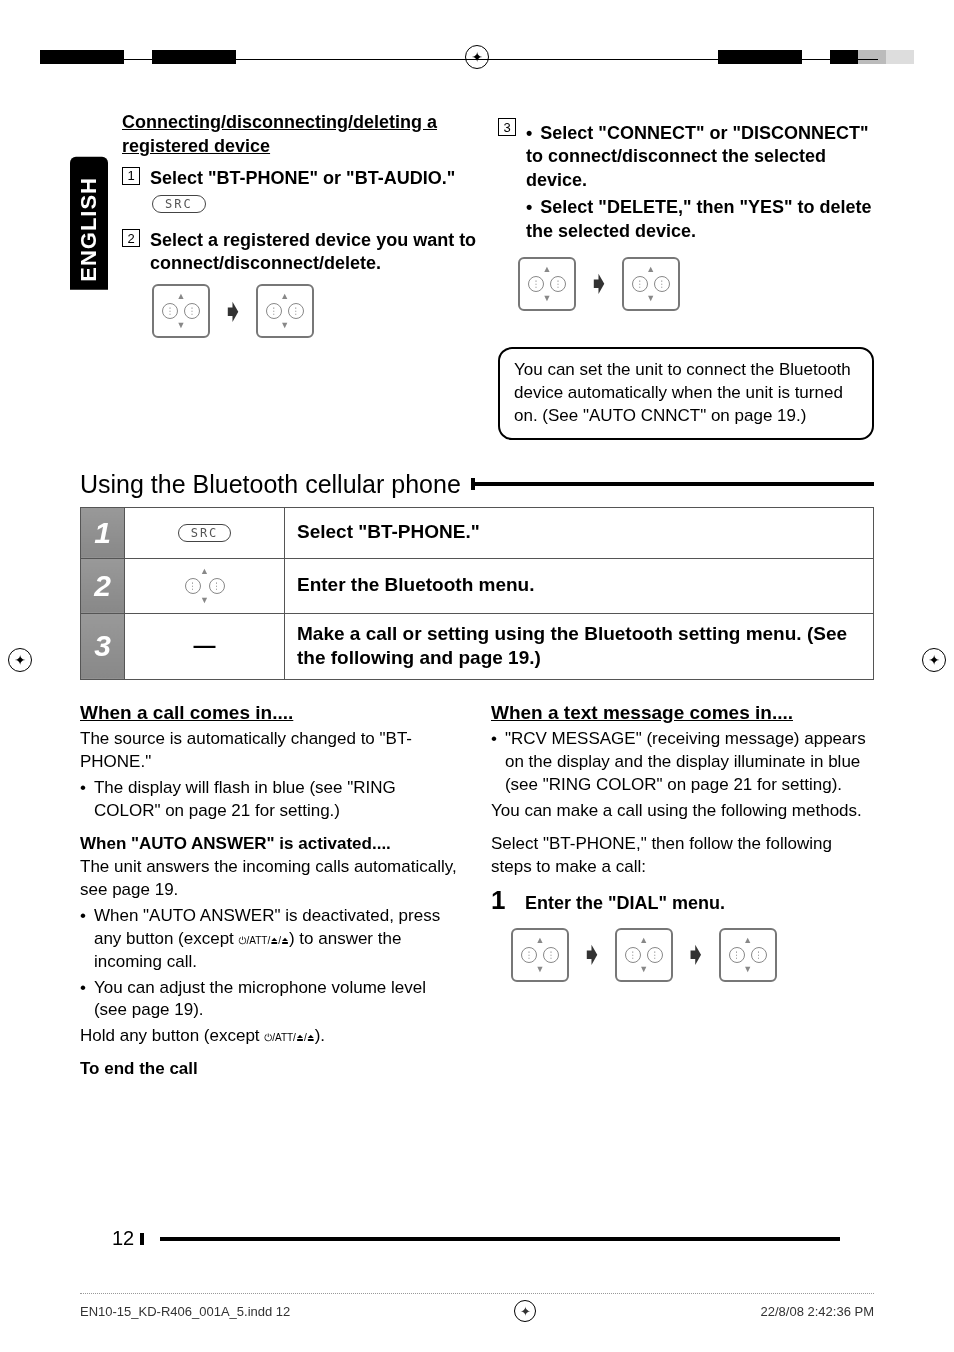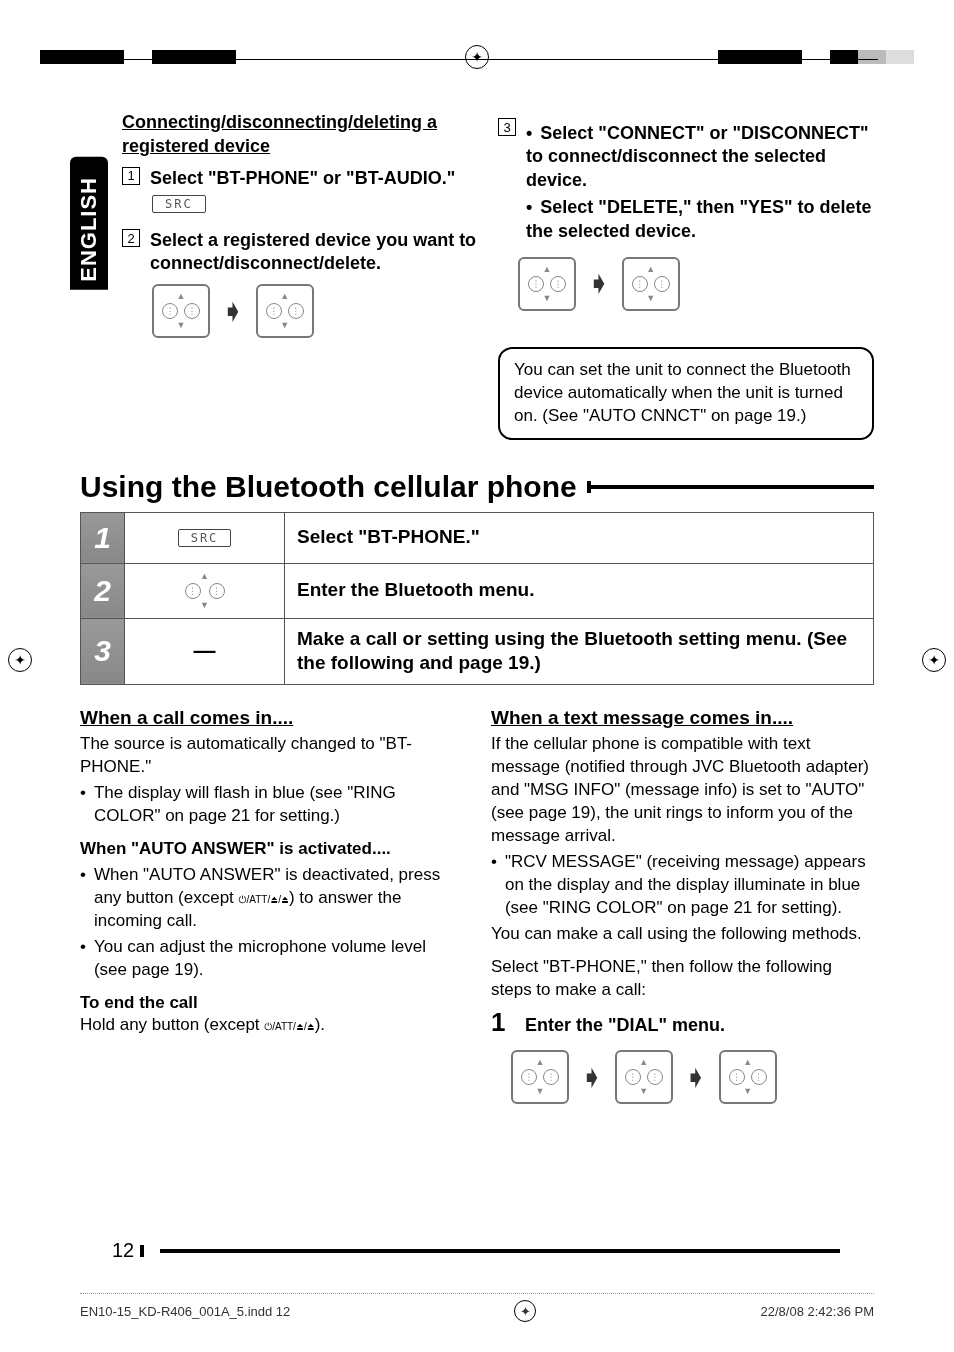--- a/index.html
+++ b/index.html
@@ -69,21 +69,21 @@
     margin-right: 10px;
     vertical-align: top;
   }
   .step-line { display: flex; align-items: flex-start; margin-top: 8px; }
   .step-text { font-weight: bold; font-size: 18px; line-height: 1.25; }
   .step-body { flex: 1; }
 
   .src-btn {
     display: inline-block;
     border: 1.5px solid #444;
-    border-radius: 2px;
+    border-radius: 9px;
     padding: 1px 12px;
     font-family: monospace;
     font-size: 12px;
     letter-spacing: 2px;
     color: #555;
     margin: 6px 0 8px 30px;
   }
 
   .nav-graphic {
     margin: 10px 0 10px 30px;
@@ -120,22 +120,22 @@
   .tip-box {
     border: 2px solid #000;
     border-radius: 14px;
     padding: 10px 14px;
     font-size: 17px;
     line-height: 1.35;
     margin-top: 36px;
   }
 
   h2.page-heading {
-    font-size: 30px;
-    font-weight: bold;
+    font-size: 25px;
+    font-weight: normal;
     margin: 30px 0 8px;
     display: flex;
     align-items: center;
     gap: 8px;
   }
   h2.page-heading .rule {
     flex: 1;
     height: 4px;
     background: #000;
     position: relative;
@@ -198,21 +198,21 @@
     display: inline-block;
     width: 26px;
     vertical-align: top;
   }
   .step-inline { display:flex; align-items:baseline; gap:8px; margin-top:6px; }
   .step-inline .txt { font-weight:bold; font-size:18px; }
 
   .page-num {
     position: absolute;
     left: 32px;
-    bottom: 0;
+    bottom: 12px;
     font-size: 20px;
     display:flex; align-items:center; gap:6px;margin-top:22px;
   }
   .page-num .bar { width: 680px; height:4px; background:#000; margin-left: 10px;}
   .page-num .tick { width:4px; height:12px; background:#000; }
 
   .footer {
     position: absolute;
     bottom: 30px; left: 80px; right: 80px;
     display: flex; justify-content: space-between; align-items: center;
@@ -381,40 +381,40 @@
     <div class="body-col">
       <h4 class="sub-u">When a call comes in....</h4>
       <div class="plain">The source is automatically changed to "BT-PHONE."</div>
       <ul class="manual">
         <li>
             <span>The display will flash in blue (see "RING COLOR" on page 21 for setting.)</span>
           </li>
       </ul>
 
       <div class="plain bold" style="margin-top:10px">When "AUTO ANSWER" is activated....</div>
+      <div class="plain">The unit answers the incoming calls automatically, see page 19.</div>
       <ul class="manual">
         <li>
             <span>
           <span>When "AUTO ANSWER" is deactivated, press any button (except </span><span class="icon-txt">⏻/ATT/⏏/⏏</span><span>) to answer the incoming call.</span>
         </span>
           </li>
         <li>
             <span>You can adjust the microphone volume level (see page 19).</span>
           </li>
       </ul>
 
-      <div class="plain bold" style="margin-top:10px">To end the call</div>
       <div class="plain">
         <span>Hold any button (except </span><span class="icon-txt">⏻/ATT/⏏/⏏</span><span>).</span>
       </div>
+      <div class="plain bold" style="margin-top:10px">To end the call</div>
     </div>
 
     <div class="body-col">
       <h4 class="sub-u">When a text message comes in....</h4>
-      <div class="plain">If the cellular phone is compatible with text message (notified through JVC Bluetooth adapter) and "MSG INFO" (message info) is set to "AUTO" (see page 19), the unit rings to inform you of the message arrival.</div>
       <ul class="manual">
         <li>
             <span>"RCV MESSAGE" (receiving message) appears on the display and the display illuminate in blue (see "RING COLOR" on page 21 for setting).</span>
           </li>
       </ul>
 
       <div class="plain">You can make a call using the following methods.</div>
       <div class="plain" style="margin-top:10px">Select "BT-PHONE," then follow the following steps to make a call:</div>
 
       <div class="step-inline">

